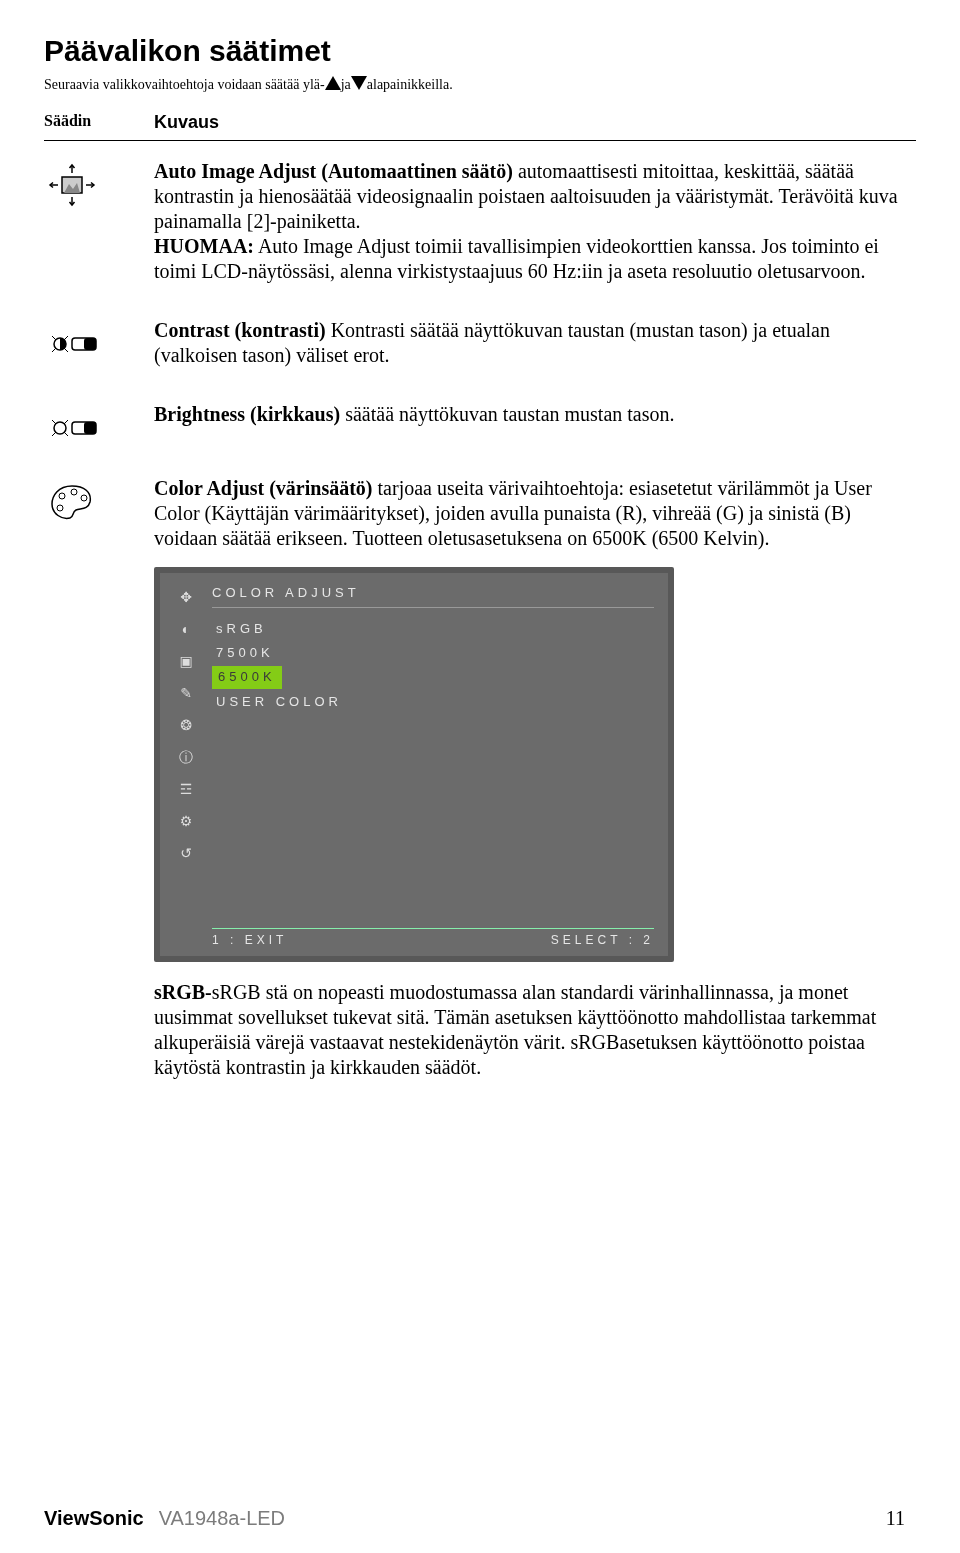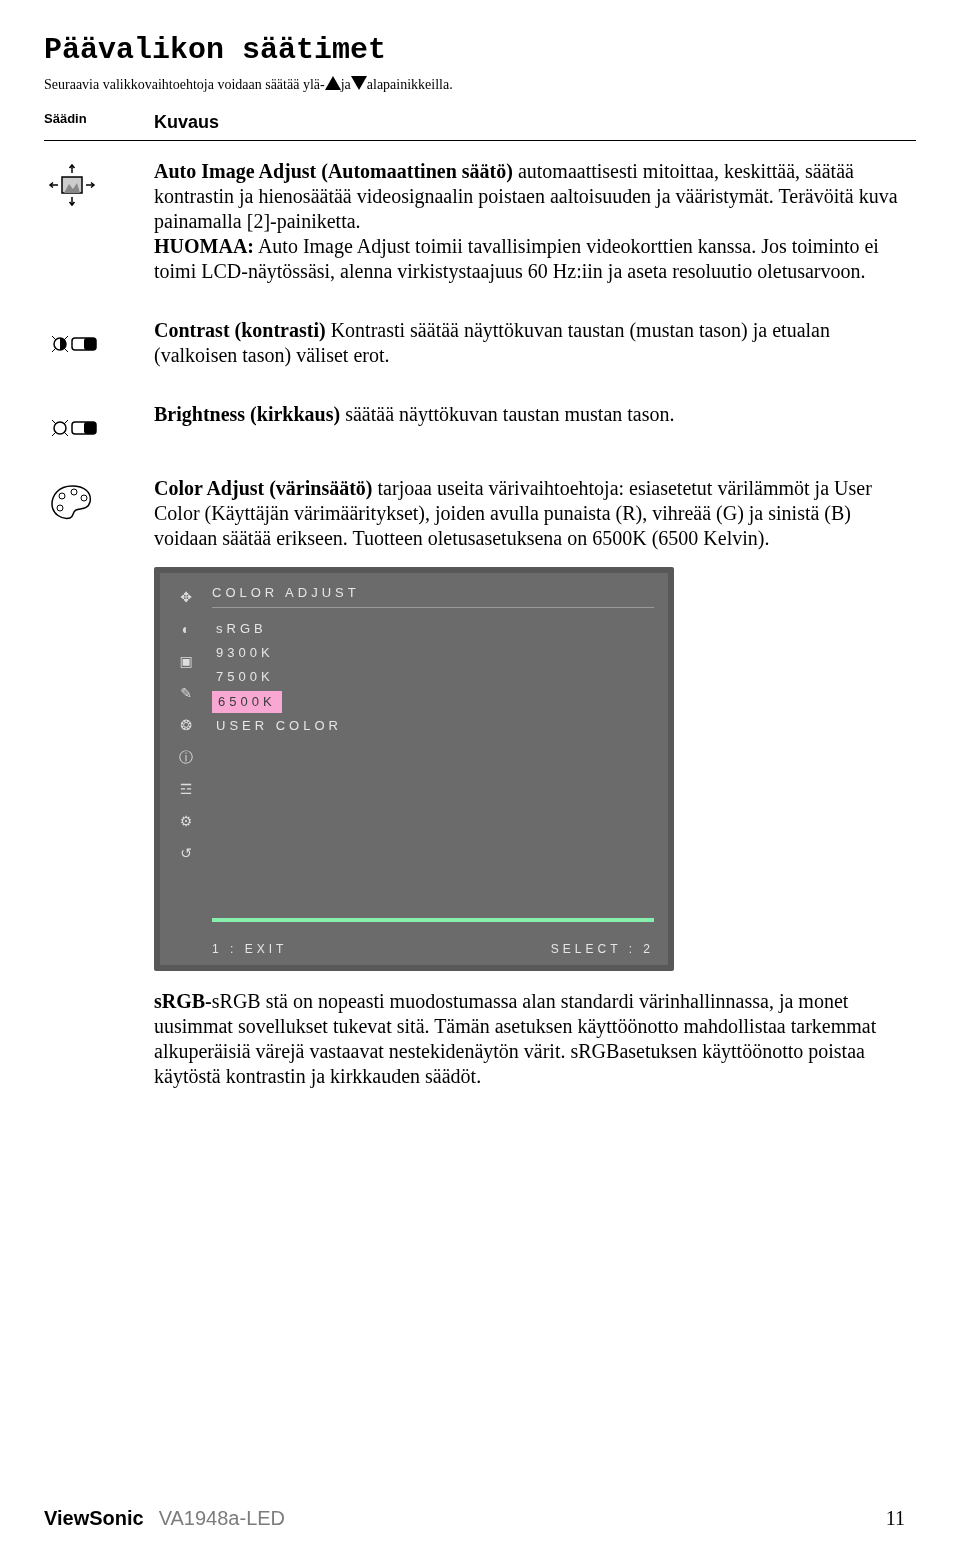--- a/index.html
+++ b/index.html
@@ -8,35 +8,35 @@
     font-size: 20px;
     color: #000;
     background: #fff;
     width: 960px;
     min-height: 1553px;
     padding: 32px 44px 24px 44px;
     position: relative;
     line-height: 1.25;
   }
   h1 {
-    font-family: Liberation Mono, monospace;
+    font-family: Liberation Sans, sans-serif;
     font-weight: bold;
     font-size: 30px;
     margin-bottom: 6px;
   }
   .intro {
     font-size: 14px;
     margin-bottom: 18px;
   }
   .tri-up, .tri-down { display:inline-block; vertical-align: -1px; }
   .tri-up { width:0;height:0;border-left:8px solid transparent;border-right:8px solid transparent;border-bottom:14px solid #000; }
   .tri-down { width:0;height:0;border-left:8px solid transparent;border-right:8px solid transparent;border-top:14px solid #000; }
   .controls-table { width:100%; }
   .th-row { display:flex; border-bottom:1px solid #000; padding-bottom:6px; margin-bottom:18px; }
-  .th-row .col1 { width:110px; font-family: Liberation Sans, sans-serif; font-weight:bold; font-size:13px; }
+  .th-row .col1 { width:110px; font-family: Liberation Serif, serif; font-weight:bold; font-size:16px; }
   .th-row .col2 { flex:1; font-family: Arial, sans-serif; font-weight:bold; font-size:18px; }
   .row { display:flex; margin-bottom:18px; }
   .row .iconcell { width:110px; padding-top:2px; }
   .row .desccell { flex:1; }
   .bold { font-weight:bold; }
   .para { margin-bottom:16px; }
   .icon-svg { width:56px; height:48px; }
   
   .osd {
     width: 520px;
@@ -50,23 +50,23 @@
     letter-spacing: 4px;
     padding: 10px 14px 8px 8px;
     position: relative;
   }
   .osd-inner { display:flex; }
   .osd-side { width:40px; display:flex; flex-direction:column; gap:10px; align-items:center; padding-top:4px; }
   .osd-side .sicon { width:22px; height:22px; color:#ddd; display:flex; align-items:center; justify-content:center; font-size:14px; }
   .osd-main { flex:1; padding-left:4px; }
   .osd-title { padding:2px 0 6px 0; border-bottom:1px solid #999; margin-bottom:10px; }
   .osd-item { padding:3px 4px; margin-bottom:2px; }
-  .osd-item.selected { background:#f9a8d4; color:#3a3a3a; display:inline-block; letter-spacing:4px; padding:3px 6px; }
+  .osd-item.selected { background:#84cc16; color:#3a3a3a; display:inline-block; letter-spacing:4px; padding:3px 6px; }
   .osd-list { min-height:300px; }
-  .osd-footer { display:flex; justify-content:space-between; border-top:4px solid #86efac; margin-top:0; padding-top:20px; font-size:12px; }
+  .osd-footer { display:flex; justify-content:space-between; border-top:1px solid #86efac; margin-top:10px; padding-top:4px; font-size:12px; }
   .footer {
     position:absolute; bottom:22px; left:44px; right:55px;
     display:flex; justify-content:space-between;
     font-size:20px;
   }
   .footer .brand { }
   .footer .model { color:#7c7c7c; margin-left:10px; }
   .footer .pnum { }
 </style>
 </head>
@@ -171,21 +171,20 @@
             <div class="sicon">❂</div>
             <div class="sicon">ⓘ</div>
             <div class="sicon">☲</div>
             <div class="sicon">⚙</div>
             <div class="sicon">↺</div>
           </div>
           <div class="osd-main">
             <div class="osd-title">COLOR ADJUST</div>
             <div class="osd-list">
               <div class="osd-item">sRGB</div>
-              <div class="osd-item">9300K</div>
               <div class="osd-item">7500K</div>
               <div><span class="osd-item selected">6500K</span></div>
               <div class="osd-item">USER COLOR</div>
             </div>
             <div class="osd-footer">
               <span>1 : EXIT</span>
               <span>SELECT : 2</span>
             </div>
           </div>
         </div>

